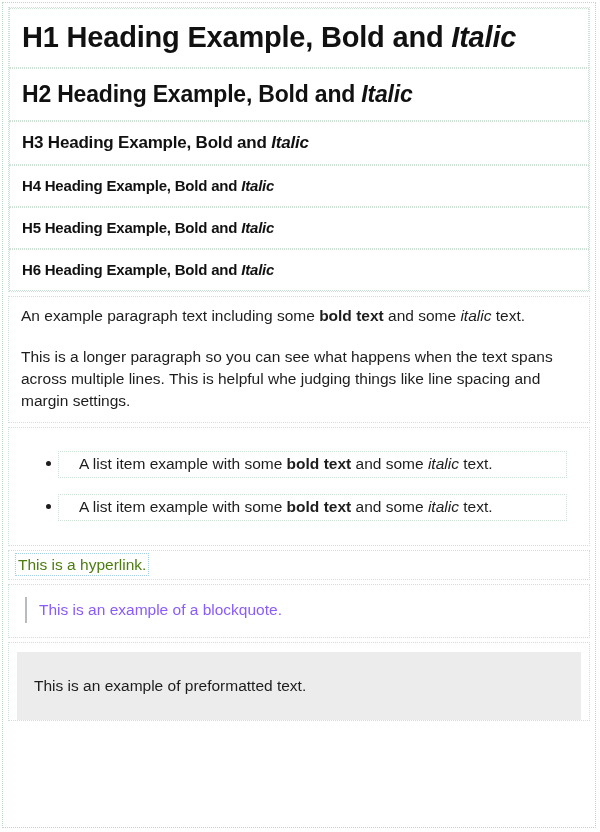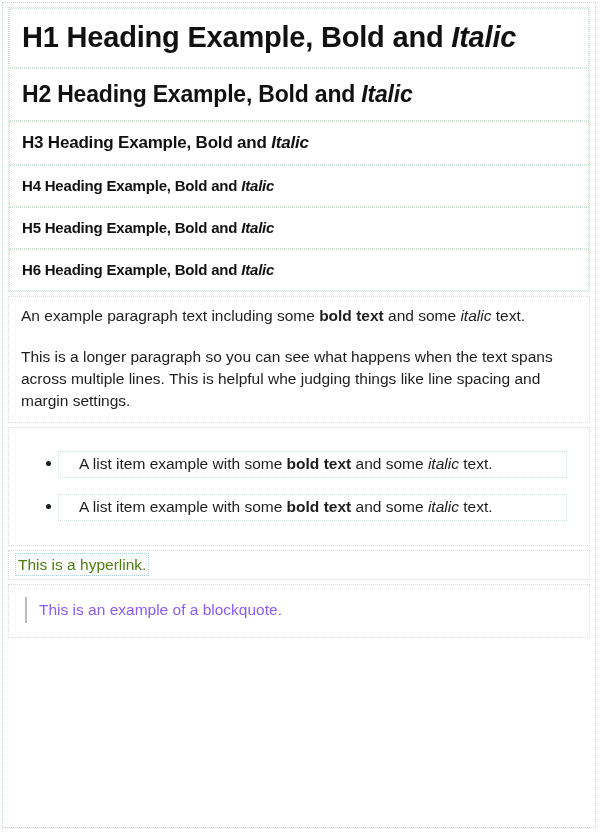--- a/index.html
+++ b/index.html
@@ -197,14 +197,17 @@
 
   <div class="link-box">
     <a class="hyperlink" href="#">This is a hyperlink.</a>
   </div>
 
 
   <div class="quote-box">
     <blockquote class="quote">This is an example of a blockquote.</blockquote>
   </div>
 
+  <div class="pre-box">
+    <pre class="preformatted">This is an example of preformatted text.</pre>
+  </div>
 
 </div>
 
 </body></html>

